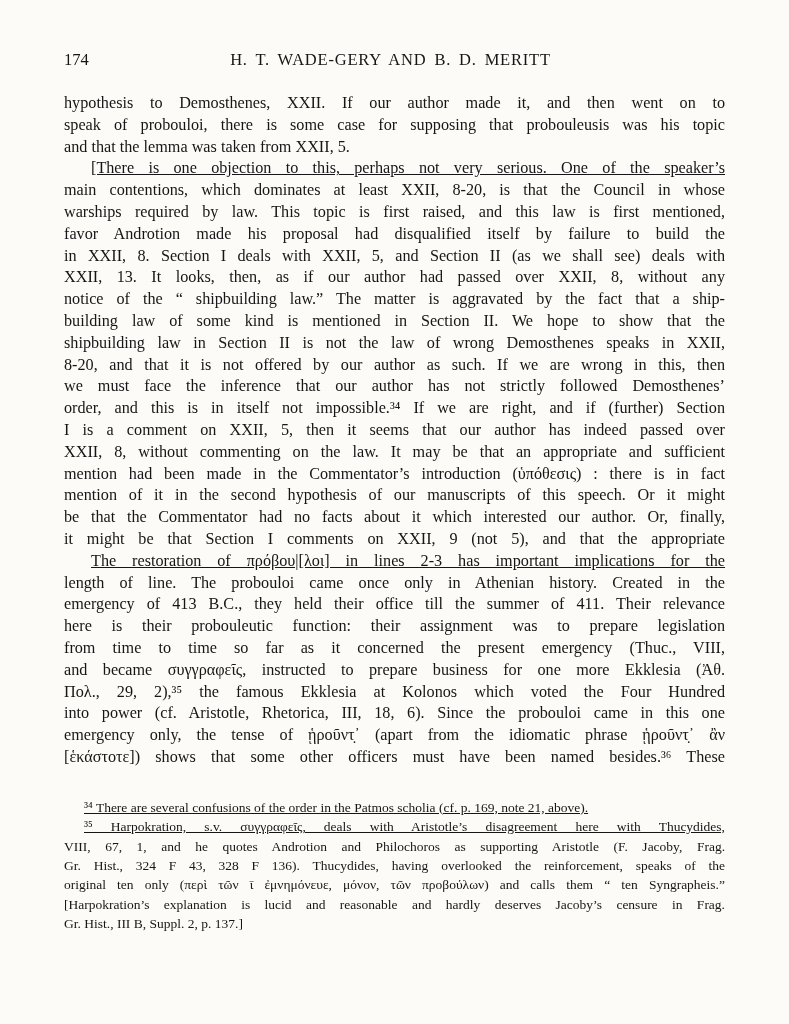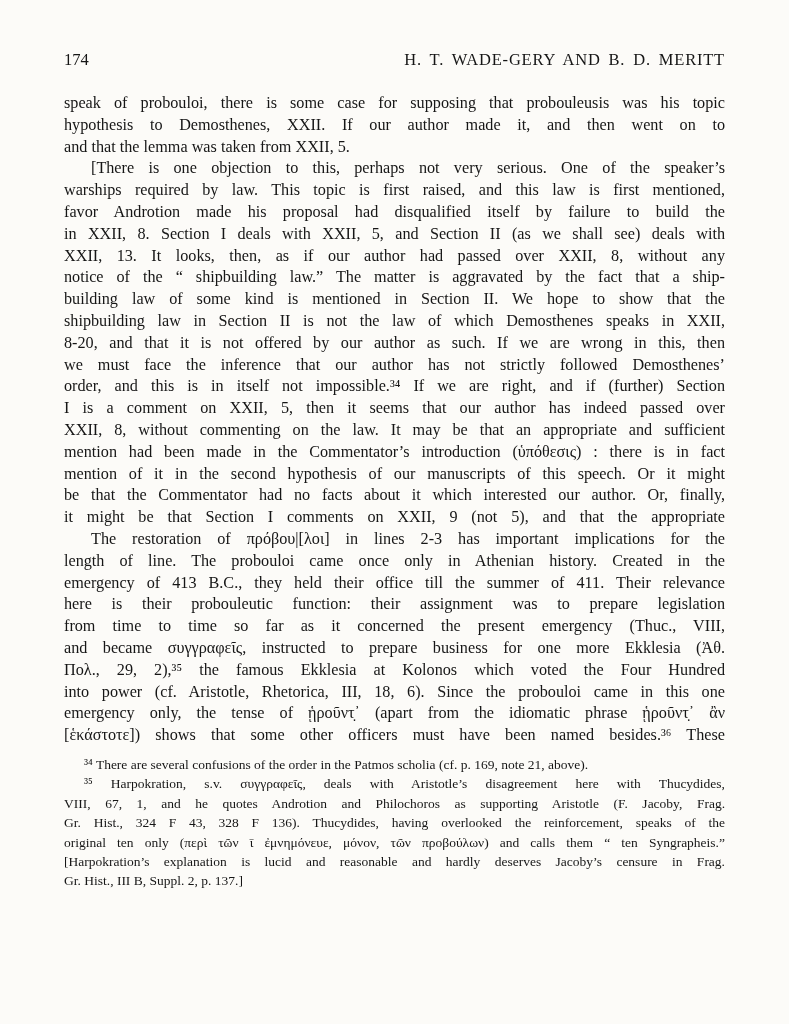--- a/index.html
+++ b/index.html
@@ -30,74 +30,75 @@
     text-decoration: underline;
   }
   .page-number {
     position: absolute;
     left: 0;
     top: 0;
   }
   .running-head {
     position: absolute;
     left: 0;
-    right: 0;
-    text-align: right;
+    right: 8px;
+    text-align: center;
     letter-spacing: 0.8px;
     word-spacing: 3px;
   }
   .body-text {
     margin-top: 23px;
     font-size: 16.2px;
     line-height: 21.8px;
   }
   .footnotes {
-    margin-top: 8px;
+    margin-top: 29px;
     font-size: 13.5px;
     line-height: 19.4px;
   }
   .paragraph { margin: 0; }
   .line {
     text-align: justify;
     text-align-last: justify;
     white-space: normal;
   }
   .line.last {
     text-align: right;
     text-align-last: left;
   }
-  .line.indent { text-indent: 27px; }
+  .line.indent { text-indent: 27px; text-decoration: underline; }
   .footnotes .line.indent { text-indent: 20px; }
 </style>
 </head>
 <body>
 
 <div class="page" style="background: rgb(252, 251, 248); color: rgb(22, 22, 22);">
   <div class="content">
 
     <div class="page-header">
       <span class="page-number">174</span>
       <span class="running-head">H. T. WADE-GERY AND B. D. MERITT</span>
     </div>
 
     <div class="body-text">
         <div class="paragraph">
+          <div class="line">hypothesis to Demosthenes, XXII.  If our author made it, and then went on to</div>
           <div class="line">speak of probouloi, there is some case for supposing that probouleusis was his topic</div>
-          <div class="line">hypothesis to Demosthenes, XXII.  If our author made it, and then went on to</div>
           <div class="line last">and that the lemma was taken from XXII, 5.</div>
         </div>
         <div class="paragraph">
           <div class="line indent">[There is one objection to this, perhaps not very serious.  One of the speaker’s</div>
+          <div class="line">main contentions, which dominates at least XXII, 8-20, is that the Council in whose</div>
           <div class="line">warships required by law.  This topic is first raised, and this law is first mentioned,</div>
           <div class="line">favor Androtion made his proposal had disqualified itself by failure to build the</div>
           <div class="line">in XXII, 8.  Section I deals with XXII, 5, and Section II (as we shall see) deals with</div>
           <div class="line">XXII, 13.  It looks, then, as if our author had passed over XXII, 8, without any</div>
           <div class="line">notice of the “ shipbuilding law.”  The matter is aggravated by the fact that a ship-</div>
           <div class="line">building law of some kind is mentioned in Section II.  We hope to show that the</div>
-          <div class="line">shipbuilding law in Section II is not the law of which Demosthenes speaks in XXII,</div>
+          <div class="line">shipbuilding law in Section II is not the law of wrong Demosthenes speaks in XXII,</div>
           <div class="line">8-20, and that it is not offered by our author as such.  If we are wrong in this, then</div>
           <div class="line">we must face the inference that our author has not strictly followed Demosthenes’</div>
           <div class="line">order, and this is in itself not impossible.³⁴  If we are right, and if (further) Section</div>
           <div class="line">I is a comment on XXII, 5, then it seems that our author has indeed passed over</div>
           <div class="line">XXII, 8, without commenting on the law.  It may be that an appropriate and sufficient</div>
           <div class="line">mention had been made in the Commentator’s introduction (ὑπόθεσις) : there is in fact</div>
           <div class="line">mention of it in the second hypothesis of our manuscripts of this speech.  Or it might</div>
           <div class="line">be that the Commentator had no facts about it which interested our author.  Or, finally,</div>
           <div class="line">it might be that Section I comments on XXII, 9 (not 5), and that the appropriate</div>
         </div>

